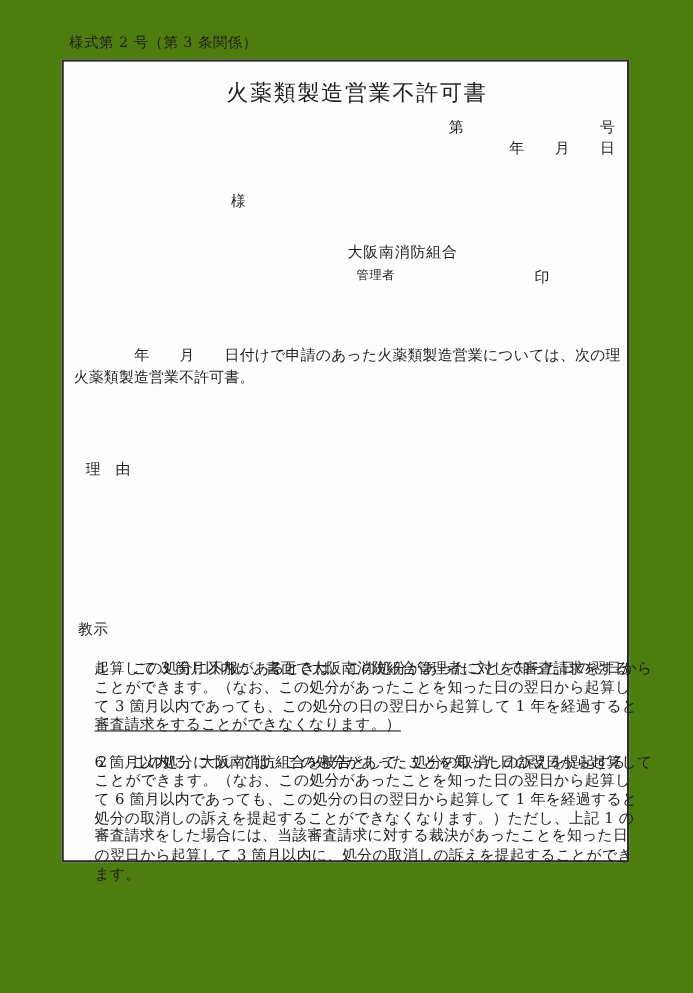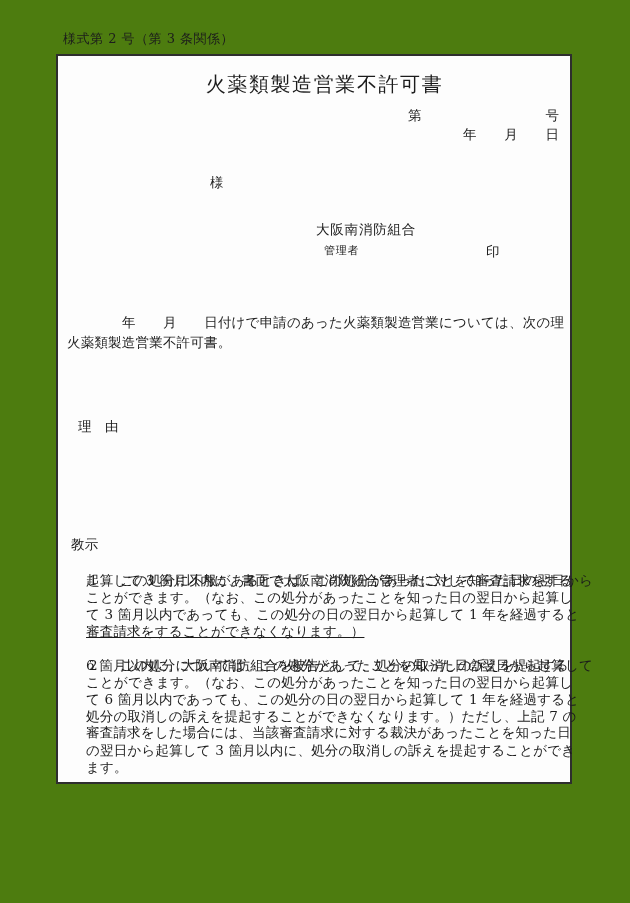--- a/index.html
+++ b/index.html
@@ -19,21 +19,21 @@
   .doc-number{left:408px;top:107px;width:151px;}
   .date-line{left:463px;top:126px;width:96px;}
   .addressee{left:210px;top:174px;font-size:13.5px;}
   .issuer-org{left:316px;top:221px;font-size:13.5px;letter-spacing:0.8px;}
   .issuer-title{left:324px;top:243px;font-size:11px;letter-spacing:0.8px;}
   .seal{left:486px;top:243px;font-size:13.5px;}
   .body-line{font-size:13.5px;letter-spacing:0.2px;}
   .body-1{left:122px;top:314px;}
   .body-2{left:67px;top:334px;}
   .reason{left:78px;top:381px;font-size:13.5px;margin-top:37px;}
-  .notice-line{font-size:13.5px;line-height:17px;letter-spacing:0.2px;}
+  .notice-line{font-size:13.5px;line-height:17px;letter-spacing:0.2px;margin-top:28px;}
   .n-num{display:inline-block;width:31px;}
 </style>
 </head>
 <body>
 
 <div class="sheet">
 
   <div class="abs form-label">様式第 2 号（第 3 条関係）</div>
 
   <div class="border-box"></div>
@@ -71,18 +71,18 @@
   <div class="abs notice-line" style="left:86px;top:589px;">ことができます。（なお、この処分があったことを知った日の翌日から起算し</div>
   <div class="abs notice-line" style="left:86px;top:606px;">て 3 箇月以内であっても、この処分の日の翌日から起算して 1 年を経過すると</div>
   <div class="abs notice-line" style="left:86px;top:623px;text-decoration:underline;">審査請求をすることができなくなります。）</div>
 
   <div class="abs notice-line" style="left:71px;top:640px;">
     <span class="n-num">2</span><span>この処分については、この処分があったことを知った日の翌日から起算して</span>
   </div>
   <div class="abs notice-line" style="left:86px;top:657px;">6 箇月以内に、大阪南消防組合を被告として、処分の取消しの訴えを提起する</div>
   <div class="abs notice-line" style="left:86px;top:674px;">ことができます。（なお、この処分があったことを知った日の翌日から起算し</div>
   <div class="abs notice-line" style="left:86px;top:691px;">て 6 箇月以内であっても、この処分の日の翌日から起算して 1 年を経過すると</div>
-  <div class="abs notice-line" style="left:86px;top:708px;">処分の取消しの訴えを提起することができなくなります。）ただし、上記 7 の</div>
+  <div class="abs notice-line" style="left:86px;top:708px;">処分の取消しの訴えを提起することができなくなります。）ただし、上記 1 の</div>
   <div class="abs notice-line" style="left:86px;top:725px;font-family:Liberation Mono, monospace;">審査請求をした場合には、当該審査請求に対する裁決があったことを知った日</div>
   <div class="abs notice-line" style="left:86px;top:742px;">の翌日から起算して 3 箇月以内に、処分の取消しの訴えを提起することができ</div>
   <div class="abs notice-line" style="left:86px;top:759px;">ます。</div>
 
 </div>
 
 </body></html>

